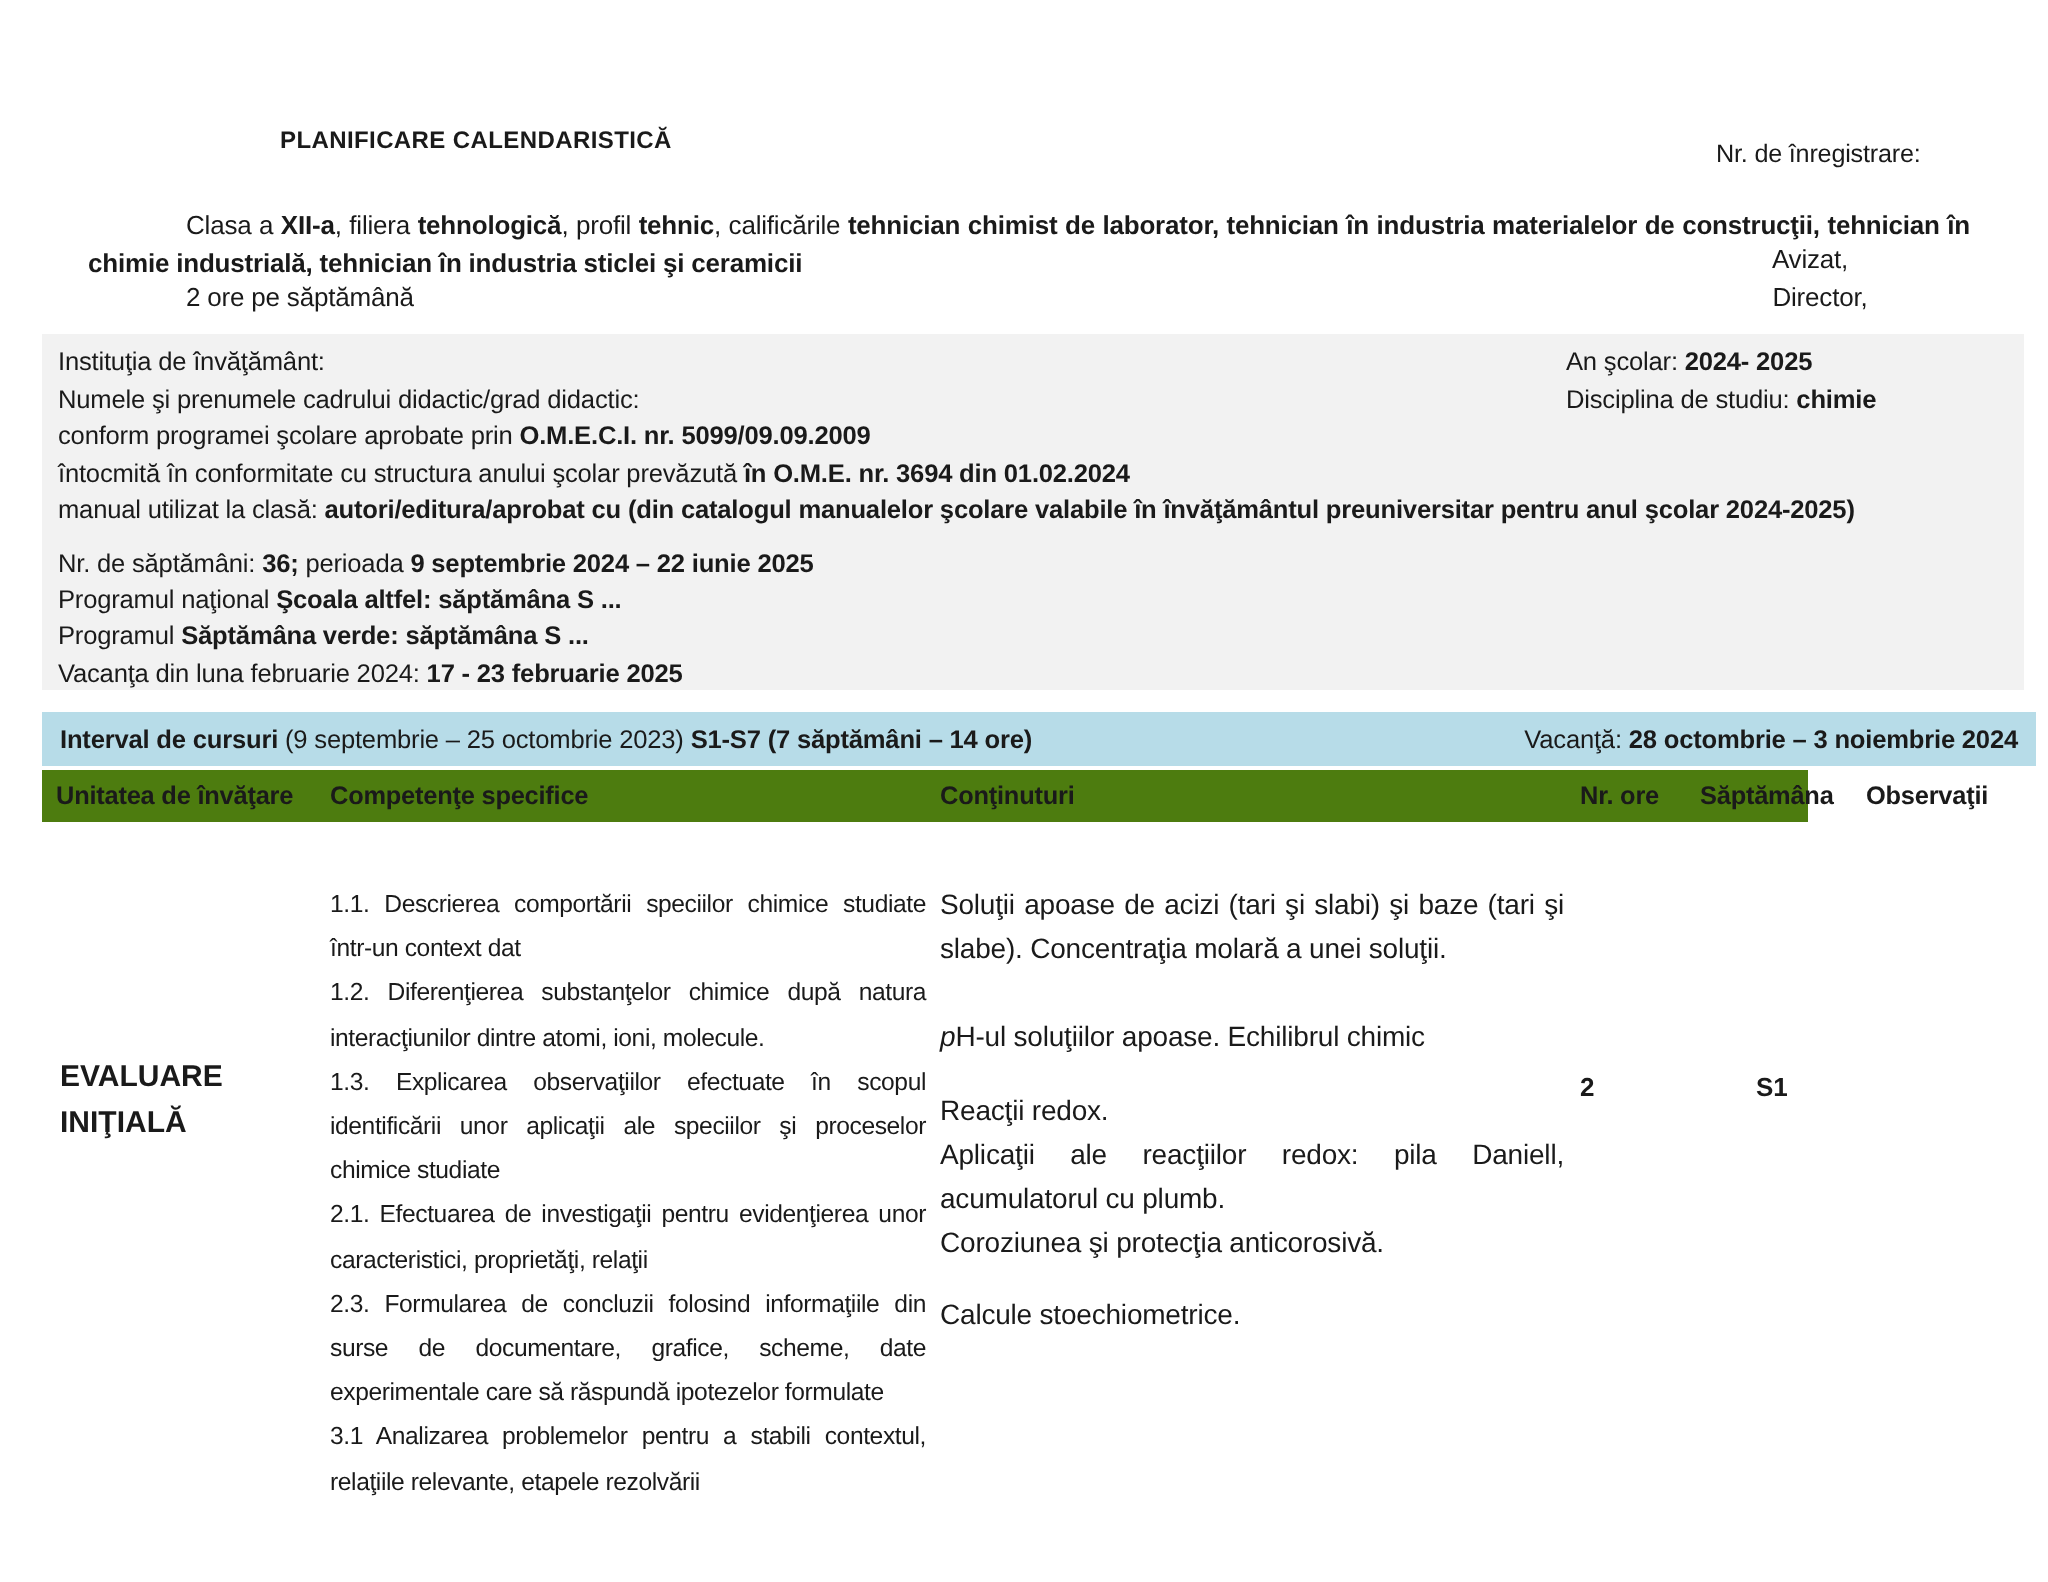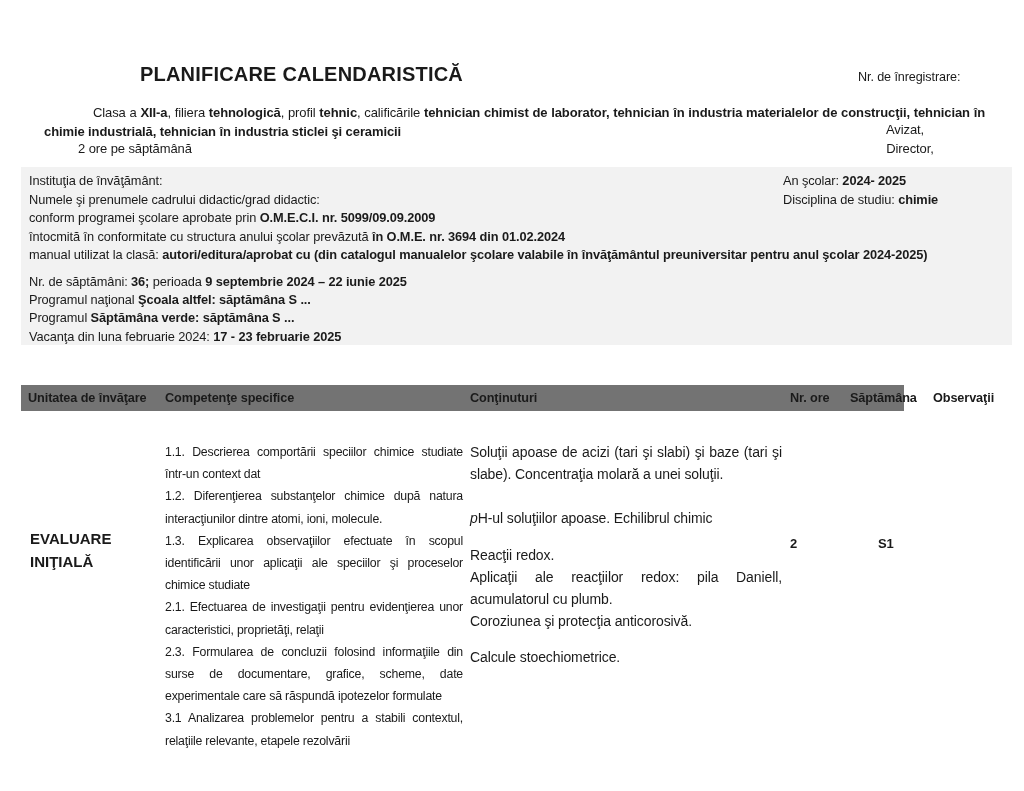--- a/index.html
+++ b/index.html
@@ -10,28 +10,28 @@
     height: 791px;
     background: #ffffff;
     font-family: "Liberation Sans", sans-serif;
     color: #1a1a1a;
     overflow: hidden;
     letter-spacing: -0.1px;
   }
   .abs { position: absolute; }
 
   
-  .doc-title { left: 140px; top: 63px; font-size: 20px; font-weight: bold; letter-spacing: 0.2px; }
+  .doc-title { left: 140px; top: 63px; font-size: 12px; font-weight: bold; letter-spacing: 0.2px; }
   .reg-label { left: 858px; top: 70px; font-size: 12.6px; text-align: center; }
   .class-para {
     left: 44px; top: 103px; width: 941px;
     font-size: 13px; line-height: 19px;
     text-align: justify; text-indent: 49px;
   }
-  .hours-line { left: 78px; top: 141px; font-size: 13px; text-align: center; }
+  .hours-line { left: 93px; top: 141px; font-size: 13px; text-align: center; }
   .avizat { left: 870px; top: 122px; width: 70px; text-align: center; font-size: 13px; }
   .director { left: 870px; top: 141px; width: 80px; text-align: center; font-size: 13px; }
 
   
   .info-block {
     left: 21px; top: 167px; width: 991px; height: 178px;
     background: #f2f2f2;
     padding: 5px 8px 0 8px;
     font-size: 12.8px;
     line-height: 18.6px;
@@ -47,21 +47,21 @@
     background: #b7dce8;
     display: flex; align-items: center; justify-content: space-between;
     padding: 0 9px;
     font-size: 12.8px;
     white-space: nowrap;
   }
 
   
   .band-dark {
     left: 21px; top: 385px; width: 883px; height: 26px;
-    background: #737373;
+    background: #4d7c0f;
     font-size: 12.7px; font-weight: bold;
     line-height: 26px;
     white-space: nowrap;
   }
   .th { position: absolute; top: 0; }
   .th-unit  { left: 7px; }
   .th-comp  { left: 144px; }
   .th-cont  { left: 449px; text-align: right; }
   .th-hours { left: 769px; }
   .th-week  { left: 829px; }
@@ -118,20 +118,24 @@
     <div class="info-row"><span>conform programei şcolare aprobate prin </span><span style="font-weight: bold;">O.M.E.C.I. nr. 5099/09.09.2009</span></div>
     <div class="info-row"><span>întocmită în conformitate cu structura anului şcolar prevăzută </span><span style="font-weight: bold;">în O.M.E. nr. 3694 din 01.02.2024</span></div>
     <div class="info-row"><span>manual utilizat la clasă: </span><span style="font-weight: bold;">autori/editura/aprobat cu (din catalogul manualelor şcolare valabile în învăţământul preuniversitar pentru anul şcolar 2024-2025)</span></div>
     <div class="info-gap"></div>
     <div class="info-row-sm"><span>Nr. de săptămâni: </span><span style="font-weight: bold;">36;</span><span> perioada </span><span style="font-weight: bold;">9 septembrie 2024 – 22 iunie 2025</span></div>
     <div class="info-row-sm"><span>Programul naţional </span><span style="font-weight: bold;">Şcoala altfel: săptămâna S ...</span></div>
     <div class="info-row-sm"><span>Programul </span><span style="font-weight: bold;">Săptămâna verde: săptămâna S ...</span></div>
     <div class="info-row-sm"><span>Vacanţa din luna februarie 2024: </span><span style="font-weight: bold; margin-top: 24px;">17 - 23 februarie 2025</span></div>
   </div>
 
+  <div class="abs band-light">
+    <span><span style="font-weight: bold;">Interval de cursuri </span><span>(9 septembrie – 25 octombrie 2023) </span><span style="font-weight: bold;">S1-S7 (7 săptămâni – 14 ore)</span></span>
+    <span><span>Vacanţă: </span><span style="font-weight: bold;">28 octombrie – 3 noiembrie 2024</span></span>
+  </div>
 
   <div class="abs band-dark">
     <span class="th th-unit">Unitatea de învăţare</span>
     <span class="th th-comp">Competenţe specifice</span>
     <span class="th th-cont">Conţinuturi</span>
     <span class="th th-hours">Nr. ore</span>
     <span class="th th-week">Săptămâna</span>
     <span class="th th-obs">Observaţii</span>
   </div>
 

